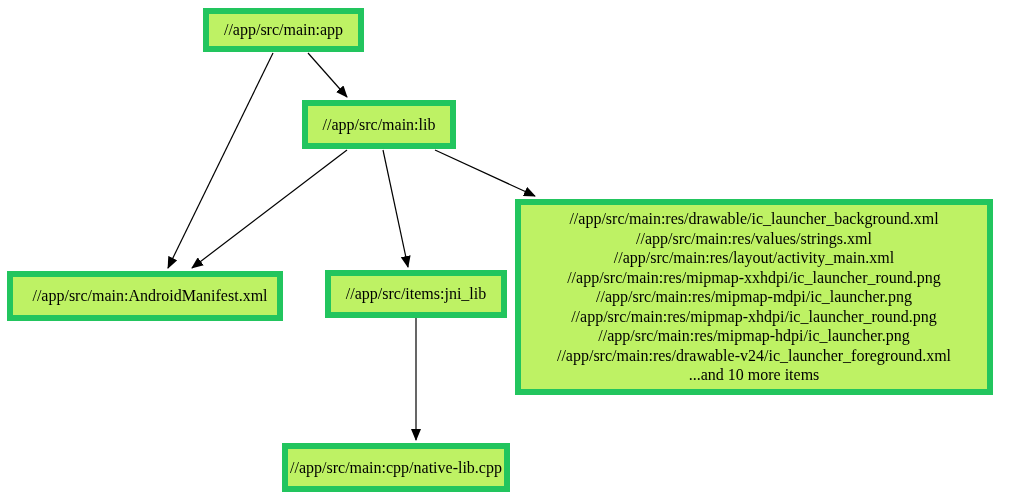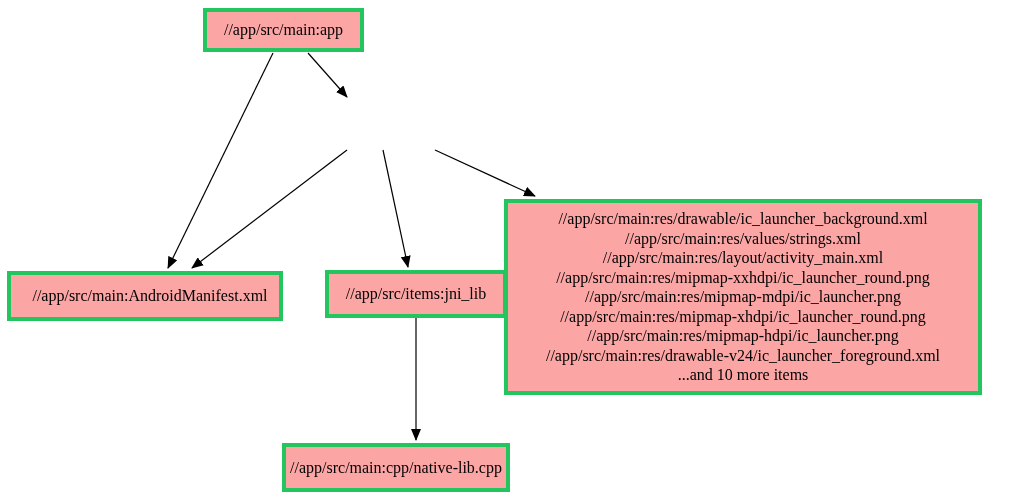--- a/index.html
+++ b/index.html
@@ -19,36 +19,36 @@
   .edges {
     position: absolute;
     left: 0;
     top: 0;
     width: 1018px;
     height: 496px;
   }
   .node {
     position: absolute;
     box-sizing: border-box;
-    background: #fca5a5;
-    border: 4px solid #22c55e;
+    background: #bef264;
+    border: 6px solid #22c55e;
     display: flex;
     flex-direction: column;
     align-items: center;
     justify-content: center;
     text-align: left;
     font-size: 16px;
     line-height: 19.5px;
     white-space: nowrap;
   }
   .node-app      { left: 203px; top: 8px;   width: 161px; height: 44px; }
   .node-lib      { left: 302px; top: 100px; width: 154px; height: 49px; }
   .node-manifest { left: 7px;   top: 271px; width: 276px; height: 50px; padding-left: 10px; }
   .node-jni      { left: 325px; top: 270px; width: 182px; height: 48px; }
-  .node-res      { left: 504px; top: 199px; width: 478px; height: 196px; }
+  .node-res      { left: 515px; top: 199px; width: 478px; height: 196px; }
   .node-native   { left: 282px; top: 443px; width: 228px; height: 49px; }
 </style>
 </head>
 <body>
 
 <div class="canvas">
 
   <svg class="edges" width="1018" height="496" viewBox="0 0 1018 496" xmlns="http://www.w3.org/2000/svg">
     <defs>
       <marker id="arrow" markerUnits="userSpaceOnUse" markerWidth="12" markerHeight="10" viewBox="0 0 12 10" refX="11" refY="5" orient="auto">
@@ -60,20 +60,23 @@
     <line x1="347" y1="150" x2="192" y2="268" stroke="#000000" stroke-width="1.2" marker-end="url(#arrow)"></line>
     <line x1="383" y1="150" x2="408" y2="267" stroke="#000000" stroke-width="1.2" marker-end="url(#arrow)"></line>
     <line x1="435" y1="150" x2="535" y2="196" stroke="#000000" stroke-width="1.2" marker-end="url(#arrow)"></line>
     <line x1="416" y1="318" x2="416" y2="440" stroke="#000000" stroke-width="1.2" marker-end="url(#arrow)"></line>
   </svg>
 
   <div class="node node-app">
     <span>//app/src/main:app</span>
   </div>
 
+  <div class="node node-lib">
+    <span>//app/src/main:lib</span>
+  </div>
 
   <div class="node node-manifest">
     <span>//app/src/main:AndroidManifest.xml</span>
   </div>
 
   <div class="node node-jni">
     <span>//app/src/items:jni_lib</span>
   </div>
 
   <div class="node node-res">

